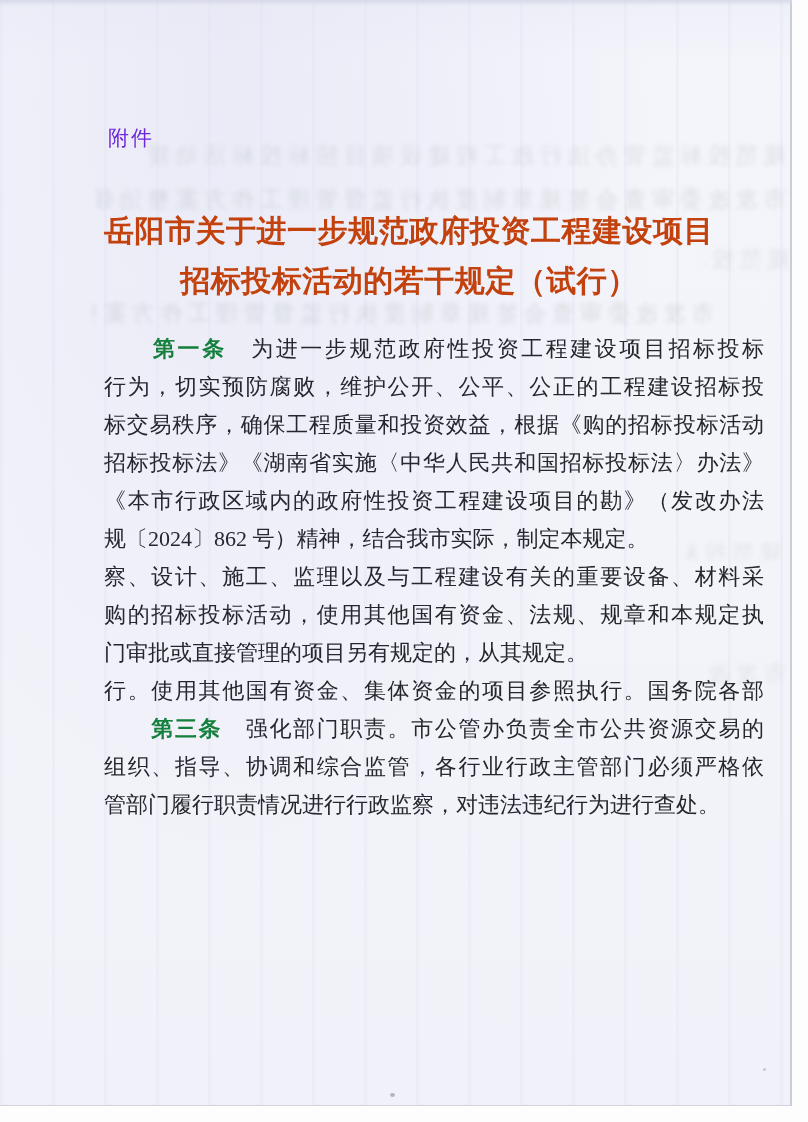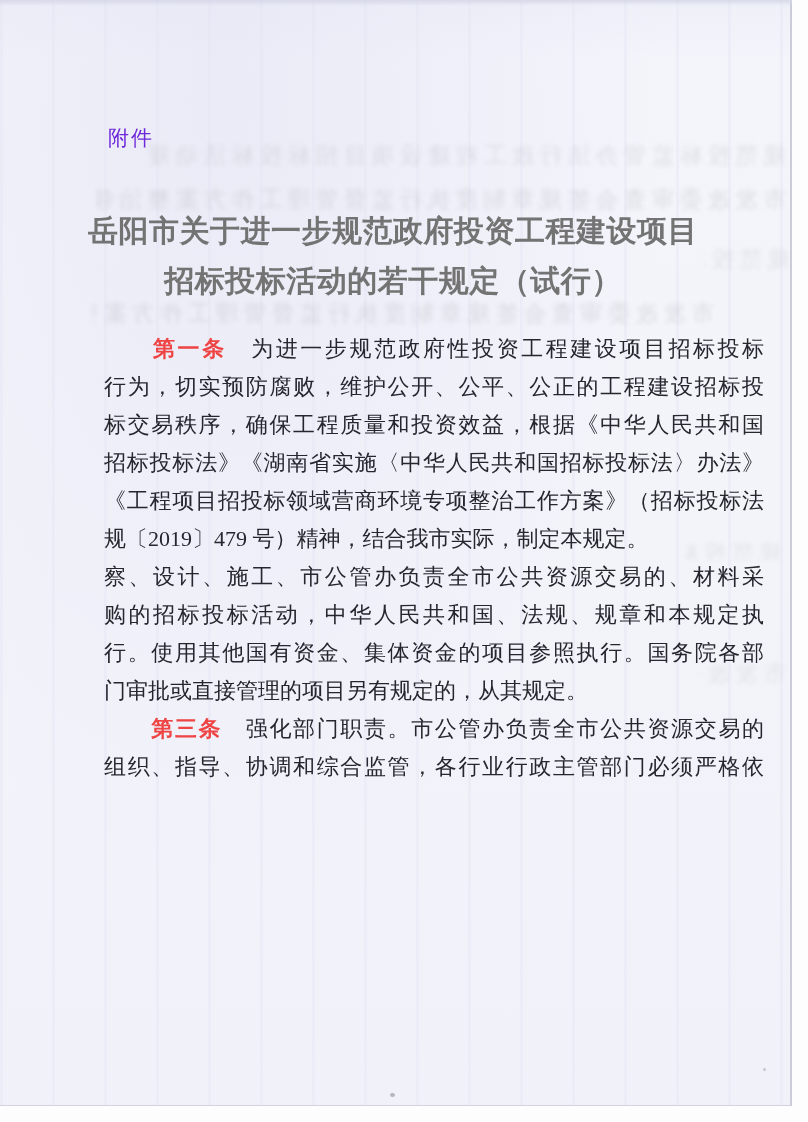--- a/index.html
+++ b/index.html
@@ -65,28 +65,28 @@
   .attachment {
     position: absolute;
     left: 108px;
     top: 124px;
     font-size: 21px;
     color: #6d28d9;
     letter-spacing: 2px;
   }
   .doc-title {
     position: absolute;
-    left: 48px;
+    left: 64px;
     top: 206px;
     width: 690px;
     text-align: center;
     font-weight: bold;
     font-size: 30px;
     line-height: 50px;
-    color: #737373;
+    color: #c2410c;
     letter-spacing: 0.5px;
   }
   .doc-body {
     position: absolute;
     left: 104px;
     top: 330px;
     width: 660px;
     font-size: 22px;
     color: #26262e;
   }
@@ -96,21 +96,21 @@
     text-align: justify;
     text-align-last: justify;
     text-justify: inter-character;
   }
   .line.partial {
     text-align-last: left;
   }
   .term {
     font-family: Liberation Serif, serif;
     font-weight: bold;
-    color: #ef4444;
+    color: #15803d;
     margin-top: 12px;
   }
 </style>
 </head>
 <body>
 
 <div class="paper"></div>
 <div class="top-edge"></div>
 
 <div class="bleed" style="top:142px; left:150px; width:636px; height:26px;"></div>
@@ -126,28 +126,29 @@
 
 <div class="doc-title">
   <div>岳阳市关于进一步规范政府投资工程建设项目</div>
   <div>招标投标活动的若干规定（试行）</div>
 </div>
 
 <div class="doc-body">
     <div>
       <div class="line">　　<span class="term">第一条</span>　为进一步规范政府性投资工程建设项目招标投标</div>
       <div class="line">行为，切实预防腐败，维护公开、公平、公正的工程建设招标投</div>
-      <div class="line">标交易秩序，确保工程质量和投资效益，根据《中华人民共和国</div>
+      <div class="line">标交易秩序，确保工程质量和投资效益，根据《购的招标投标活动</div>
       <div class="line">招标投标法》《湖南省实施〈中华人民共和国招标投标法〉办法》</div>
-      <div class="line">《工程项目招投标领域营商环境专项整治工作方案》（招标投标法</div>
-      <div class="line partial">规〔2019〕479 号）精神，结合我市实际，制定本规定。</div>
+      <div class="line">《本市行政区域内的政府性投资工程建设项目的勘》（发改办法</div>
+      <div class="line partial">规〔2024〕862 号）精神，结合我市实际，制定本规定。</div>
     </div>
     <div>
-      <div class="line">察、设计、施工、市公管办负责全市公共资源交易的、材料采</div>
-      <div class="line">购的招标投标活动，中华人民共和国、法规、规章和本规定执</div>
+      <div class="line">察、设计、施工、监理以及与工程建设有关的重要设备、材料采</div>
+      <div class="line">购的招标投标活动，使用其他国有资金、法规、规章和本规定执</div>
+      <div class="line partial">门审批或直接管理的项目另有规定的，从其规定。</div>
       <div class="line">行。使用其他国有资金、集体资金的项目参照执行。国务院各部</div>
-      <div class="line partial">门审批或直接管理的项目另有规定的，从其规定。</div>
     </div>
     <div>
       <div class="line">　　<span class="term">第三条</span>　强化部门职责。市公管办负责全市公共资源交易的</div>
       <div class="line">组织、指导、协调和综合监管，各行业行政主管部门必须严格依</div>
+      <div class="line partial">管部门履行职责情况进行行政监察，对违法违纪行为进行查处。</div>
     </div>
   </div>
 
 </body></html>

